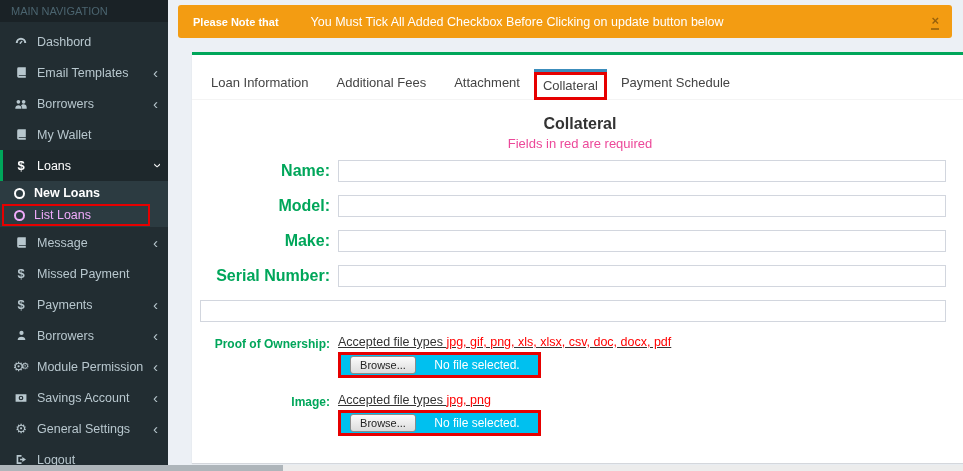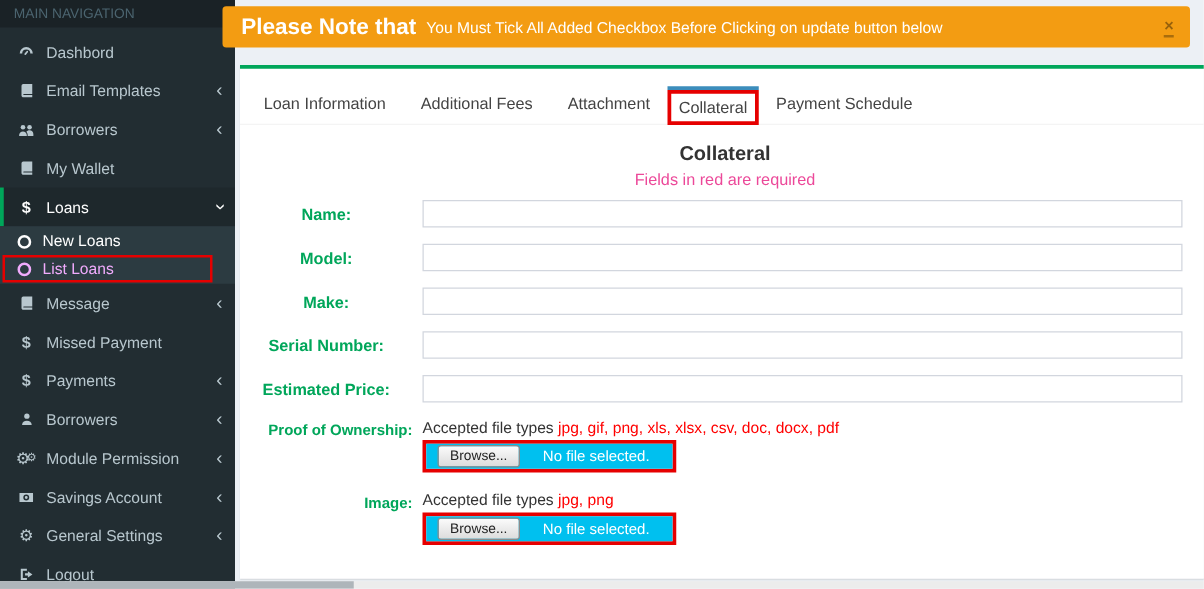--- a/index.html
+++ b/index.html
@@ -2,62 +2,62 @@
 <html><head>
 <meta charset="utf-8">
 <style>
   html,body{margin:0;padding:0;}
   body{
     width:963px;height:471px;position:relative;overflow:hidden;
     background:#ecf0f5;font-family:"Liberation Sans","DejaVu Sans",sans-serif;
     -webkit-font-smoothing:antialiased;
   }
   
-  .sidebar{position:absolute;left:0;top:0;width:188px;height:471px;background:#222d32;}
+  .sidebar{position:absolute;left:0;top:0;width:168px;height:471px;background:#222d32;}
   .sb-header{height:22px;background:#1a2226;color:#4b646f;font-size:11px;line-height:22px;padding-left:11px;}
   .sb-nav{padding-top:4px;}
   .sb-item{display:flex;align-items:center;height:31px;padding:0 10px 0 9px;color:#b8c7ce;
     font-size:12.5px;border-left:3px solid transparent;box-sizing:border-box;cursor:pointer;}
   .sb-item .icon{width:18px;margin-right:7px;display:inline-flex;justify-content:center;align-items:center;flex:none;}
   .sb-item svg{fill:#b8c7ce;}
   .sb-item.active{background:#1e282c;border-left-color:#00a65a;color:#fff;}
   .dollar{font-weight:bold;font-size:13px;}
   .gearglyph{font-size:13px;line-height:1;}
   .gear-small{font-size:9px;line-height:1;margin-left:-3px;vertical-align:top;}
   .chev{margin-left:auto;font-size:15px;line-height:1;color:#b8c7ce;}
   .chev.down{transform:rotate(-90deg);color:#fff;}
   .sb-sub{background:#2c3b41;padding:1px 0;}
   .sb-sub-item{height:22px;display:flex;align-items:center;padding-left:14px;font-size:12.5px;color:#f0abfc;cursor:pointer;box-sizing:border-box;}
-  .sb-sub-item.bright{color:#fff;font-weight:normal;}
+  .sb-sub-item.bright{color:#fff;font-weight:bold;}
   .circle-o{width:7px;height:7px;border:2px solid currentColor;border-radius:50%;margin-right:9px;flex:none;}
   .sb-sub-item.annot{border:2px solid #e60000;margin:0 18px 0 2px;padding-left:10px;}
   
   .banner{position:absolute;left:178px;top:5px;width:774px;height:33px;background:#f39c12;border-radius:3px;
     color:#fff;display:flex;align-items:center;padding:0 34px 0 15px;box-sizing:border-box;}
-  .banner-lead{font-weight:bold;font-size:18px;margin-right:8px;white-space:nowrap;}
+  .banner-lead{font-weight:bold;font-size:11px;margin-right:32px;white-space:nowrap;}
   .banner-msg{font-size:12.5px;white-space:nowrap;}
   .banner-close{position:absolute;right:13px;top:9px;color:rgba(0,0,0,.38);font-weight:bold;font-size:13px;
     line-height:1;border-bottom:2px solid rgba(0,0,0,.30);cursor:pointer;padding-bottom:1px;}
   
   .card{position:absolute;left:192px;top:52px;width:776px;height:411px;background:#fff;
     border-top:3px solid #00a65a;box-sizing:border-box;box-shadow:0 1px 1px rgba(0,0,0,.1);}
   .tabs{margin-top:14px;display:flex;align-items:flex-start;border-bottom:1px solid #f4f4f4;padding-left:5px;height:31px;box-sizing:border-box;}
   .tab{font-size:13px;color:#444;line-height:28px;padding:0 14px;cursor:pointer;white-space:nowrap;}
   .tab.active{padding:0;border-top:3px solid #3c8dbc;line-height:normal;}
   .red-frame{display:inline-block;border:3px solid #e60000;line-height:22px;padding:0 6px;color:#444;font-size:13px;}
   .form-title{text-align:center;font-size:16px;font-weight:bold;color:#333;margin:15px 0 3px;}
   .form-sub{text-align:center;font-size:13px;color:#ec4899;margin:0 0 9px;}
   .frow{display:flex;align-items:center;margin-bottom:13px;}
-  .flabel{width:138px;text-align:center;font-size:13px;font-weight:bold;color:#00a65a;flex:none;}
+  .flabel{width:138px;text-align:right;font-size:16px;font-weight:bold;color:#00a65a;flex:none;}
   .finput{margin-left:8px;flex:1;margin-right:22px;height:22px;border:1px solid #d2d6de;box-sizing:border-box;
     font-size:12px;padding:0 6px;color:#333;background:#fff;outline:none;}
   .frow-file{display:flex;align-items:flex-start;margin-bottom:15px;}
   .flabel-file{width:138px;text-align:right;font-size:12px;font-weight:bold;color:#00a65a;flex:none;padding-top:2px;}
   .fcontent{margin-left:8px;}
-  .accepted{font-size:12.5px;color:#333;}
+  .accepted{font-size:12.5px;color:#333;text-decoration:underline;}
   .types{color:#ff0000;}
   .filewrap{margin-top:3px;border:3px solid #e60000;width:197px;}
   .fileinput{background:#00c0ef;height:20px;display:flex;align-items:center;cursor:pointer;}
   .browse{margin-left:9px;width:64px;height:16px;background:linear-gradient(#fbfbfb,#dcdcdc);
     border:1px solid #8b8b8b;border-radius:3px;font-size:11px;color:#222;
     display:flex;align-items:center;justify-content:center;flex:none;cursor:pointer;}
   .nofile{flex:1;text-align:center;color:#fff;font-size:12px;}
   
   .hscroll{position:absolute;left:0;bottom:0;width:963px;height:6px;background:#ececec;}
   .hthumb{position:absolute;left:0;top:0;width:283px;height:6px;background:#aeb5ba;}
@@ -228,21 +228,20 @@
   </div>
   <div class="frow">
     <span class="flabel">Make:</span>
     <input class="finput" type="text" value="" style="">
   </div>
   <div class="frow">
     <span class="flabel">Serial Number:</span>
     <input class="finput" type="text" value="" style="">
   </div>
   <div class="frow">
-    <span class="flabel">Estimated Price:</span>
     <input class="finput" type="text" value="" style="">
   </div>
 
   <div class="frow-file">
     <span class="flabel-file">Proof of Ownership:</span>
     <div class="fcontent">
       <div class="accepted"><span>Accepted file types </span><span class="types">jpg, gif, png, xls, xlsx, csv, doc, docx, pdf</span></div>
       <div class="filewrap">
         <div class="fileinput">
           <span class="browse">Browse...</span>

